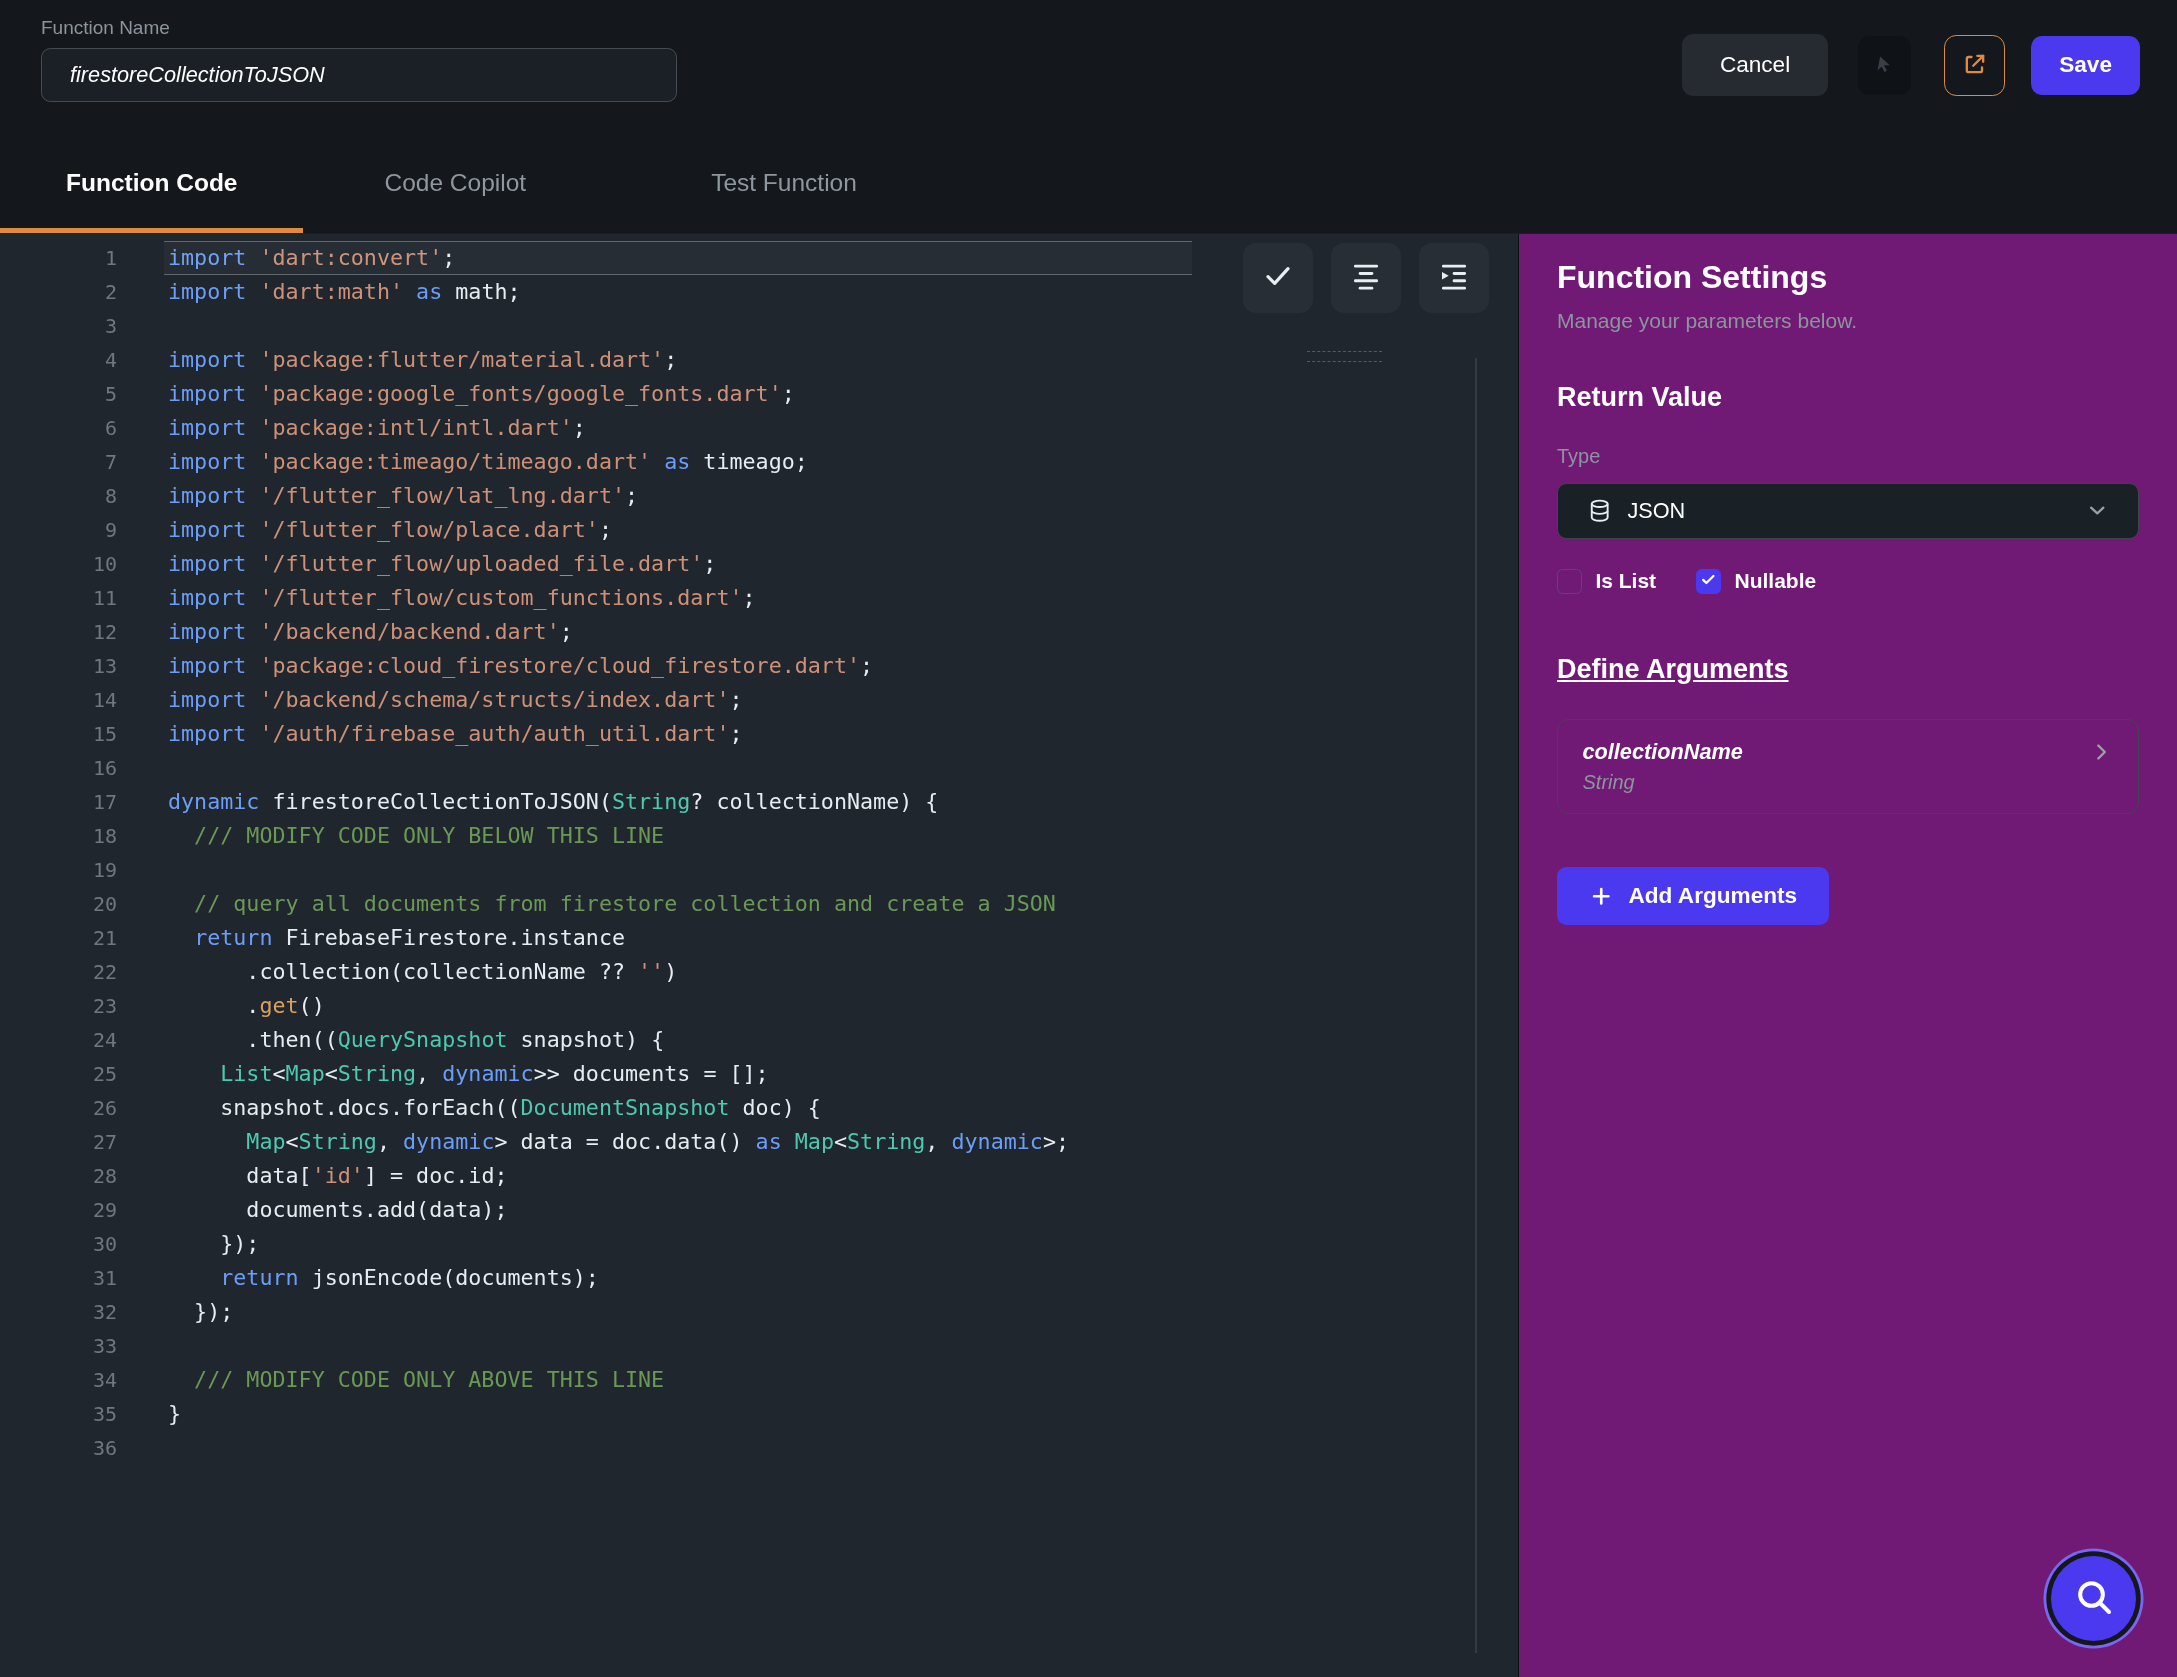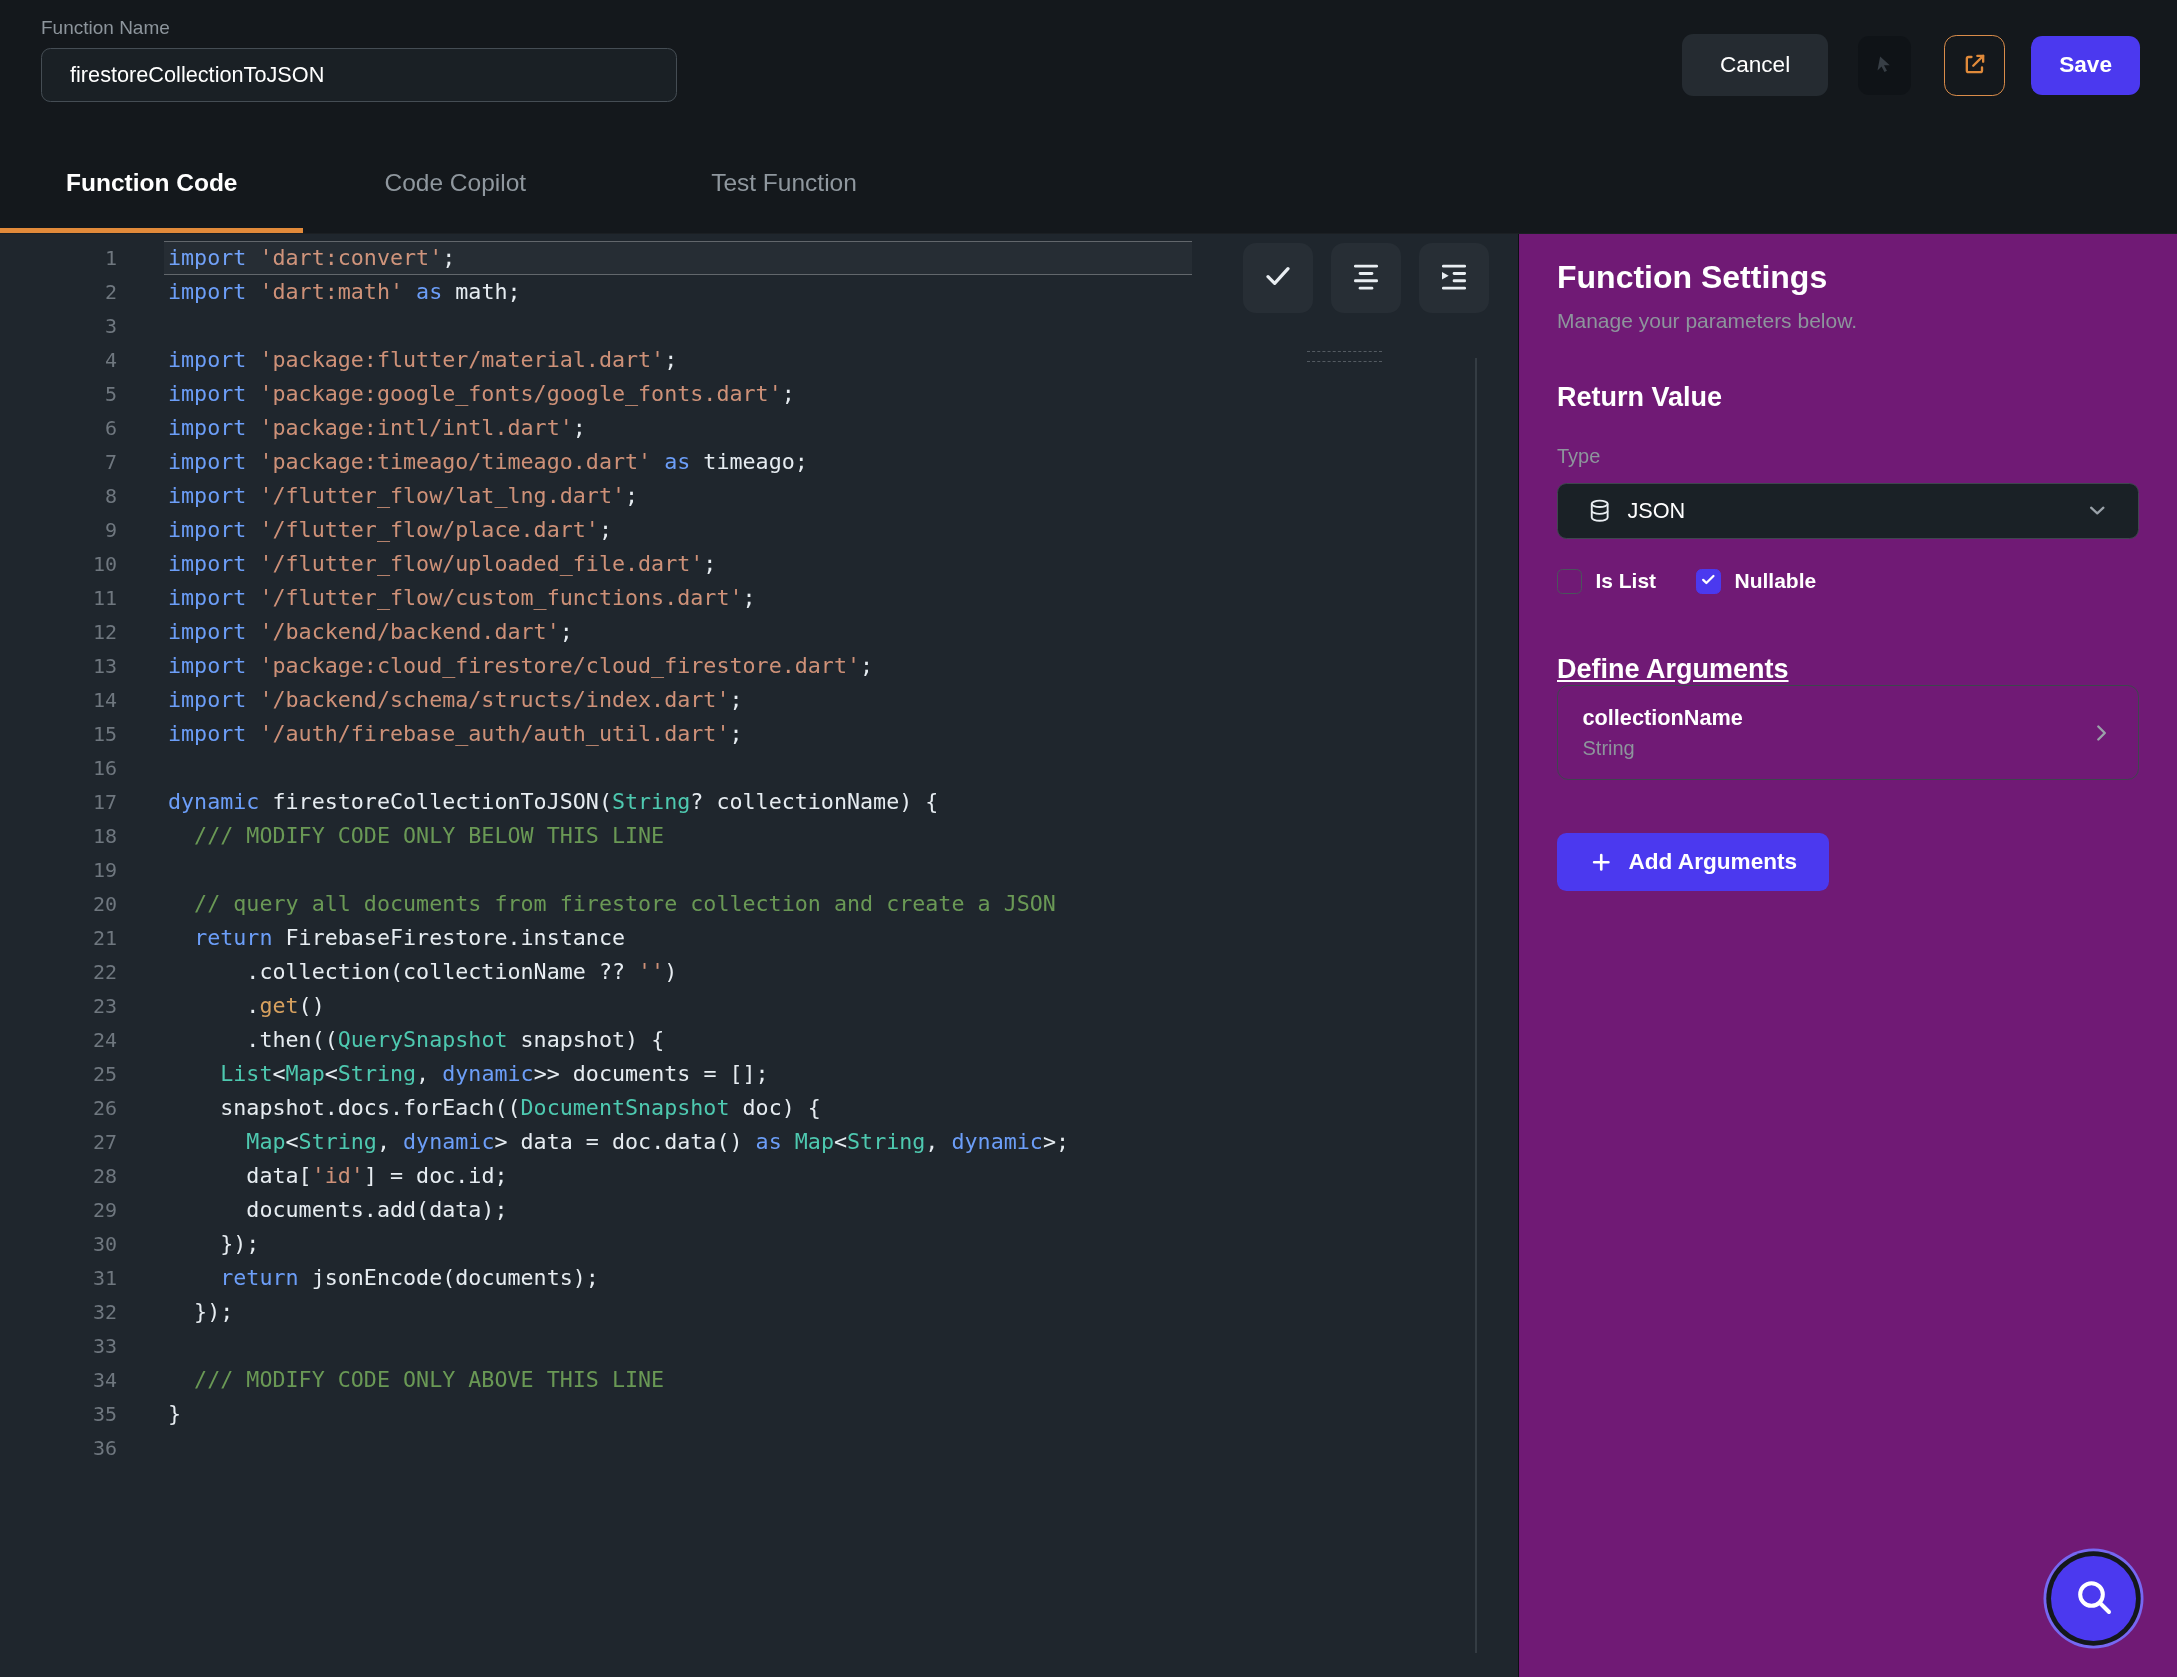--- a/index.html
+++ b/index.html
@@ -12,21 +12,21 @@
     position:relative;
   }
 
   
   .header { height:132px; position:relative; padding:0 41px; }
   .fn-label { padding-top:17px; font-size:19px; color:#8d959c; }
   .fn-input {
     margin-top:9.4px; width:636px; height:54px;
     background:#1a2025; border:0.9px solid #454d54; border-radius:9.4px;
     color:#ffffff; font-size:21.7px; font-weight:500; padding:0 28px;
-    font-family:"Liberation Sans", sans-serif; outline:none; display:block;
+    font-family:"Liberation Sans", sans-serif; outline:none; display:block;font-style:italic;
   }
   .header-actions { position:absolute; right:37px; top:34px; display:flex; align-items:center; }
   .btn {
     display:inline-flex; align-items:center; justify-content:center;
     border:none; border-radius:11.3px; cursor:pointer;
     font-family:"Liberation Sans", sans-serif;
   }
   .btn-cancel { height:62px; padding:0 38px; background:#252b31; color:#fff; font-size:22.6px; font-weight:500; margin-right:30px; }
   .btn-cursor { height:59px; width:53px; background:#0f1317; margin-right:33px; }
   .btn-ext { height:61px; width:61px; background:transparent; border:1.9px solid #d98c4a; border-radius:12.2px; margin-right:26px; }
@@ -79,22 +79,22 @@
   .checks { margin-top:30px; display:flex; align-items:center; }
   .checkbox { width:25.4px; height:25.4px; border-radius:5.6px; border:1.9px solid #4b545c; background:transparent;
     display:flex; align-items:center; justify-content:center; cursor:pointer; flex:none; }
   .checkbox .tick { display:none; }
   .checkbox.checked { background:#4b39ef; border-color:#4b39ef; }
   .checkbox.checked .tick { display:block; }
   .check-label { margin-left:13px; font-size:21px; font-weight:700; color:#fff; }
   .check-gap { width:40px; }
 
   .section-title.args { margin-top:60px;text-decoration:underline; }
-  .arg-card { border:0.9px solid #3e464e; border-radius:11.3px; padding:19px 24.5px;
-    display:flex; align-items:center; cursor:pointer; }
+  .arg-card { margin-top:34px; border:0.9px solid #3e464e; border-radius:11.3px; padding:19px 24.5px;
+    display:flex; cursor:pointer;font-style:italic; }
   .arg-name { font-size:21.7px; font-weight:700; color:#fff; }
   .arg-type { font-size:20px; color:#8d959c; margin-top:6.6px; }
   .arg-chevron { margin-left:auto; display:flex; }
 
   .add-btn { margin-top:53px; display:inline-flex; align-items:center; gap:15px; background:#4b39ef;
     border:none; border-radius:9.4px; height:58px; padding:0 32px; color:#fff; font-size:22.6px;
     font-weight:600; cursor:pointer; font-family:"Liberation Sans", sans-serif; }
 
   .fab { position:absolute; left:2051px; top:1556px; width:85px; height:85px; border-radius:50%;
     background:#4b39ef; border:none; display:flex; align-items:center; justify-content:center; cursor:pointer;

